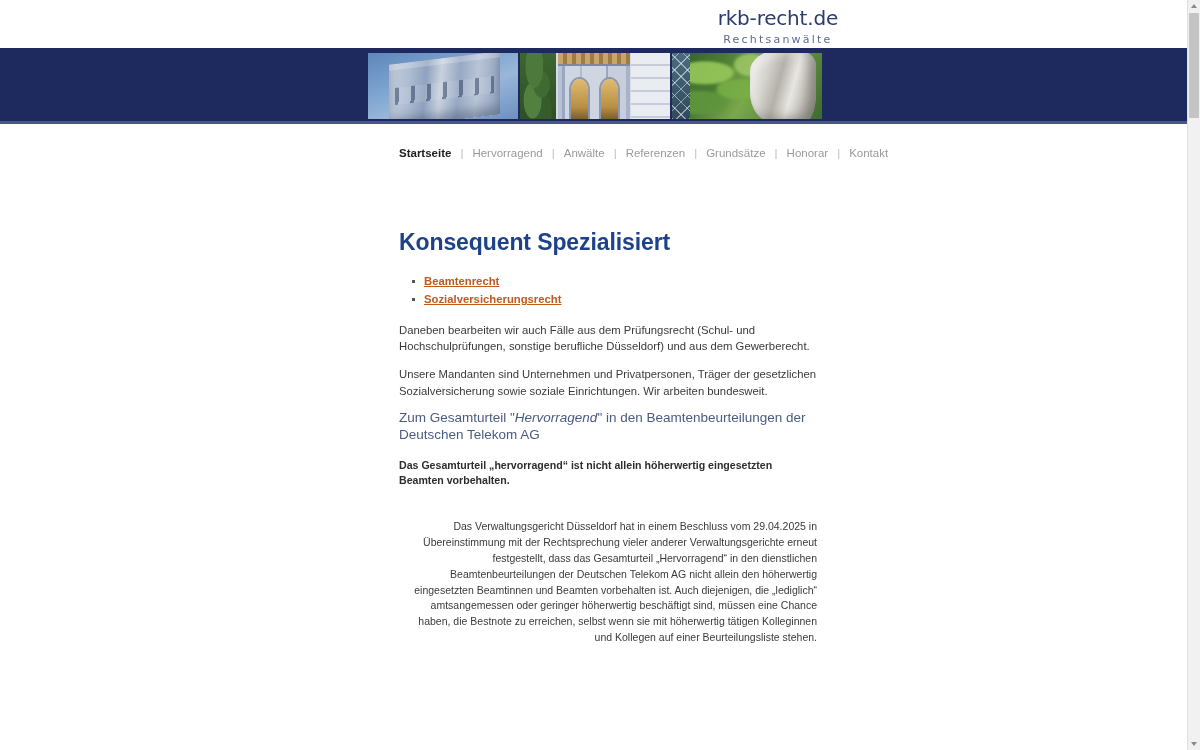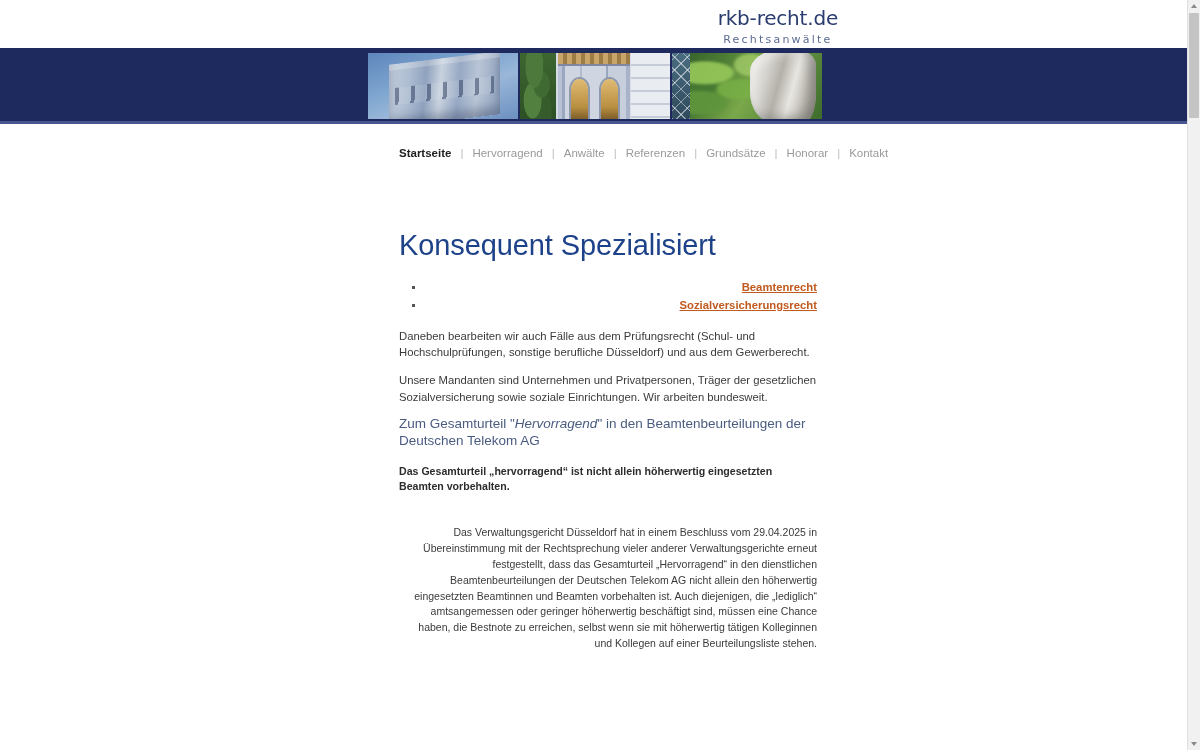--- a/index.html
+++ b/index.html
@@ -223,22 +223,22 @@
     user-select: none;
   }
 
   
   .content {
     margin-left: 399px;
     width: 418px;
     padding-top: 47px;
   }
   h1.title {
-    font-size: 29px;
-    font-weight: normal;
+    font-size: 23px;
+    font-weight: bold;
     color: #1e4289;
     margin: 0 0 17px 0;
     letter-spacing: -0.1px;
   }
   p.body {
     font-size: 11.3px;
     line-height: 1.47;
     color: #3a3a3a;
     margin: 0 0 11px 0;
     text-align: left;
@@ -246,21 +246,20 @@
   ul.links {
     margin: 12px 0 14px 0;
     padding-left: 25px;
     list-style: none;
   }
   ul.links li {
     position: relative;
     margin-bottom: 1px;
     font-size: 11.3px;
     line-height: 1.5;
-    text-align: right;
   }
   ul.links li::before {
     content: "";
     position: absolute;
     left: -12px;
     top: 7px;
     width: 3px;
     height: 3px;
     background: #555;
   }

